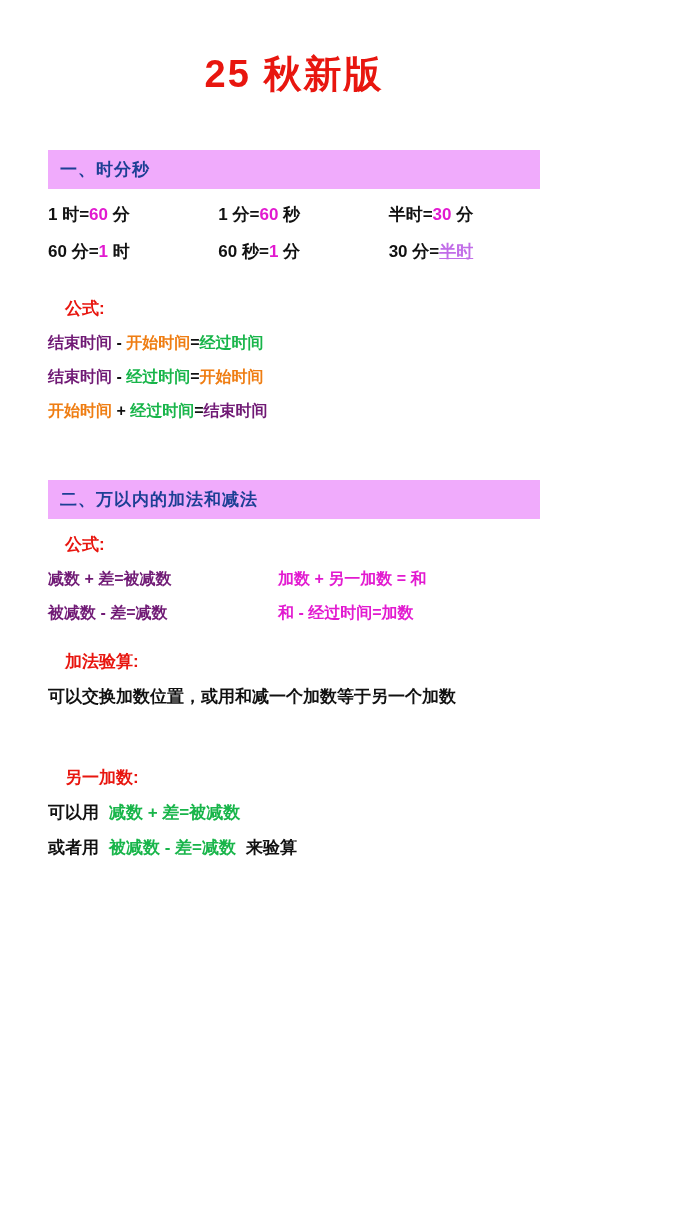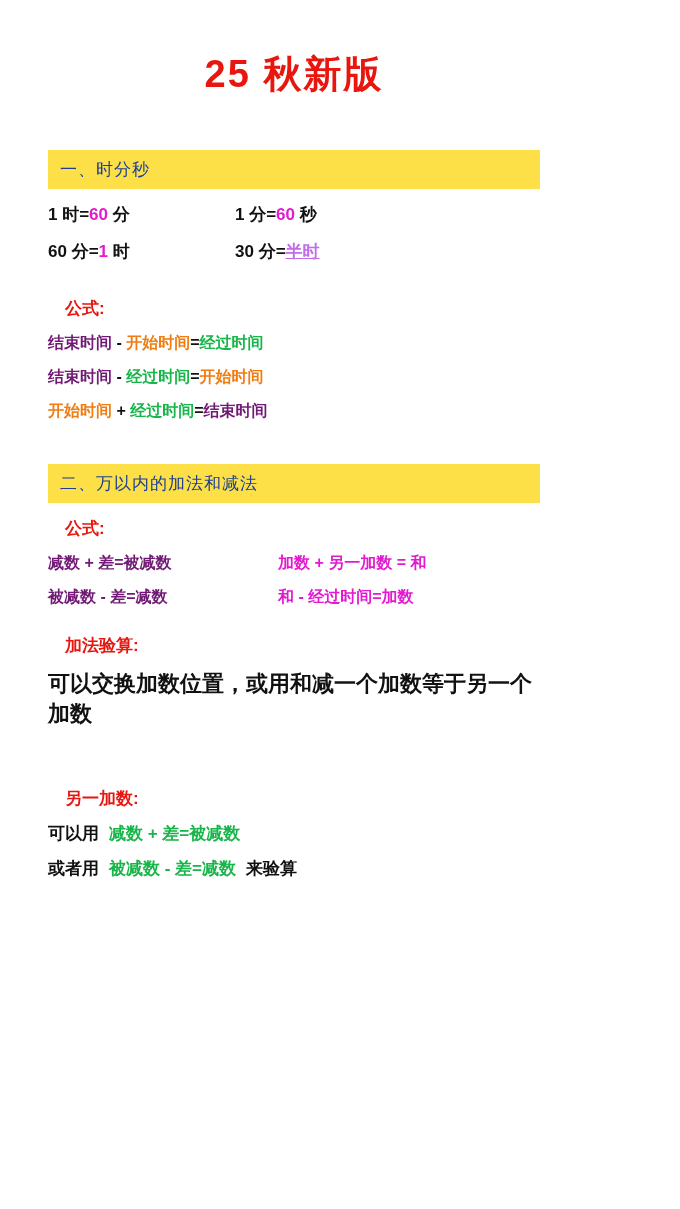--- a/index.html
+++ b/index.html
@@ -33,39 +33,40 @@
   }
   .title-line2 {
     color: #e8160f;
     font-size: 42px;
     font-weight: bold;
     letter-spacing: 2px;
     line-height: 1.2;
     margin-top: 30px;
   }
   .section-bar {
-    background: #fde047;
+    background: #f0abfc;
     color: #1c3f94;
     font-size: 17px;
-    font-weight: normal;
+    font-weight: bold;
     padding: 8px 12px;
     letter-spacing: 1px;
   }
   .sec1-bar { margin-top: 52px; }
-  .sec2-bar { margin-top: 42px; }
+  .sec2-bar { margin-top: 58px; }
 
   .grid-rows {
     margin-top: 14px;
   }
   .grid-row {
     display: flex;
     font-size: 17px;
     font-weight: bold;
     color: #111111;
     margin-bottom: 14px;
+    gap: 19px;
   }
   .grid-row .cell {
     width: 187px;
     white-space: nowrap;
   }
   .magenta { color: #e21ad0; }
   .violet { color: #c16de8; text-decoration: underline; }
   .red-label {
     color: #e8160f;
     font-size: 17px;
@@ -91,21 +92,21 @@
     display: flex;
     margin-top: 13px;
     font-size: 16px;
     font-weight: bold;
     white-space: nowrap;
   }
   .two-col .c1 { width: 230px; }
   .two-col .c2 { }
 
   .plain-line {
-    font-size: 22px;
+    font-size: 17px;
     font-weight: bold;
     color: #111111;
     margin-top: 12px;
   }
   .mix-line {
     font-size: 17px;
     font-weight: bold;
     margin-top: 12px;
     white-space: nowrap;
   }
@@ -119,23 +120,25 @@
   <div class="title-block">
     <div class="title-line1">25 秋新版</div>
   </div>
 
   <div class="section-bar sec1-bar">一、时分秒</div>
 
   <div class="grid-rows">
     <div class="grid-row">
       <div class="cell"><span>1 时=</span><span class="magenta">60</span><span> 分</span></div>
       <div class="cell"><span>1 分=</span><span class="magenta">60</span><span> 秒</span></div>
+      <div class="cell"><span>半时=</span><span class="magenta">30</span><span> 分</span></div>
     </div>
     <div class="grid-row">
       <div class="cell"><span>60 分=</span><span class="magenta">1</span><span> 时</span></div>
+      <div class="cell"><span>60 秒=</span><span class="magenta">1</span><span> 分</span></div>
       <div class="cell"><span>30 分=</span><span class="violet">半时</span><span></span></div>
     </div>
   </div>
 
   <div class="gap-sm"></div>
 
   <div class="red-label">公式:</div>
 
   <div>
     <div class="formula-line"><span class="cy">结束时间</span><span class="bk"> - </span><span class="or">开始时间</span><span class="bk">=</span><span class="gr">经过时间</span></div>

